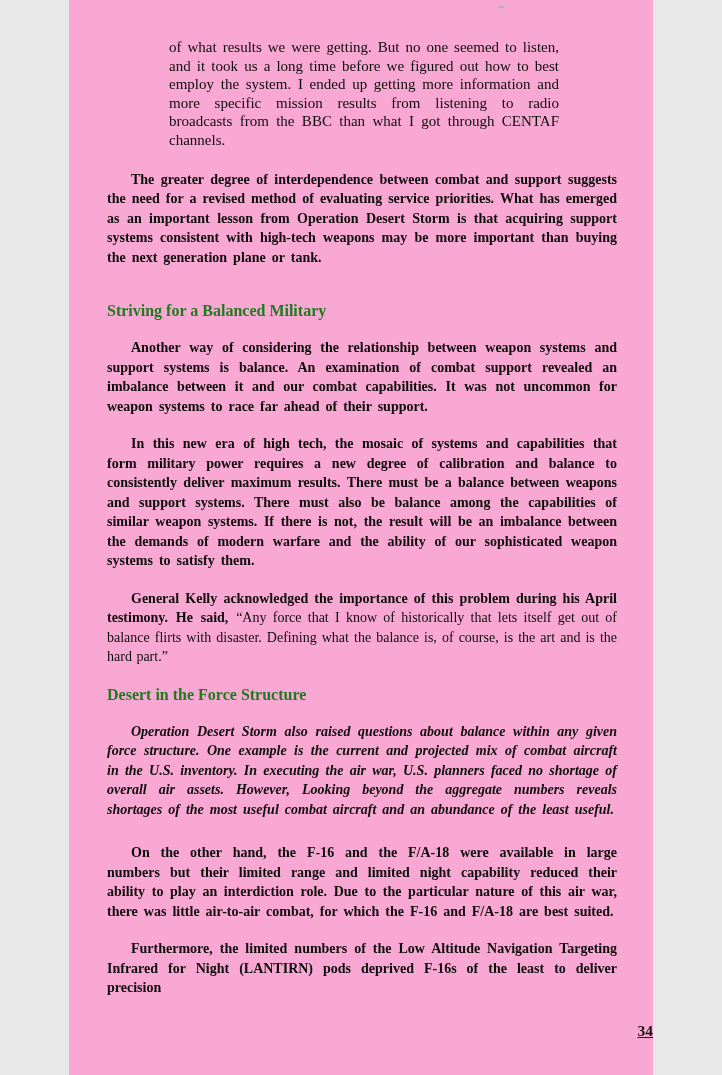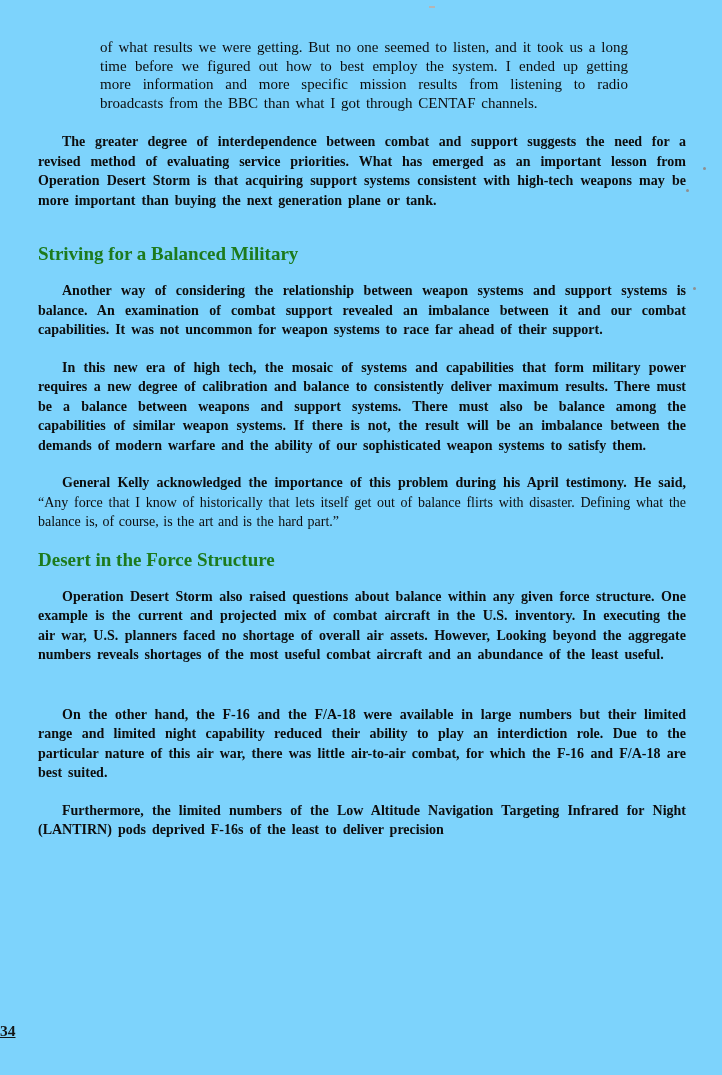--- a/index.html
+++ b/index.html
@@ -2,24 +2,24 @@
 <html><head>
 <meta charset="utf-8">
 <style>
   html, body {
     margin: 0;
     padding: 0;
     background: #e8e8e8;
   }
   .page {
     position: relative;
-    width: 722px;
+    width: 584px;
     height: 1075px;
     margin: 0 auto;
-    background: #7dd3fc;
+    background: #f9a8d4;
     color: #0d0d0d;
     font-family: "Liberation Serif", "DejaVu Serif", serif;
     overflow: hidden;
     box-sizing: border-box;
     padding: 38px 36px 0 38px;
   }
   .quote {
     margin: 0 58px 20px 62px;
     font-size: 15px;
     line-height: 18.6px;
@@ -35,38 +35,39 @@
     text-align: justify;
     text-indent: 24px;
     word-spacing: 2.5px;
   }
   .para .plain {
     font-weight: 400;
     word-spacing: 1px;
   }
   .heading {
     margin: 34px 0 18px 0;
-    font-size: 19px;
+    font-size: 16px;
     line-height: 19px;
     font-weight: 700;
     color: #1d7a1d;
     text-indent: 0;
   }
   .heading.tight {
     margin-top: 14px;
   }
   .para.space-after-lg {
-    margin-bottom: 40px;
+    margin-bottom: 24px;
+    font-style: italic;
   }
   .page-number {
     position: absolute;
     top: 1022px;
     left: 0;
     width: 100%;
-    text-align: left;
+    text-align: right;
     font-size: 15.5px;
     font-weight: 700;
     color: #141414;
     text-decoration: underline;
   }
   .artifact {
     position: absolute;
     background: #8f8f8f;
     border-radius: 50%;
   }

